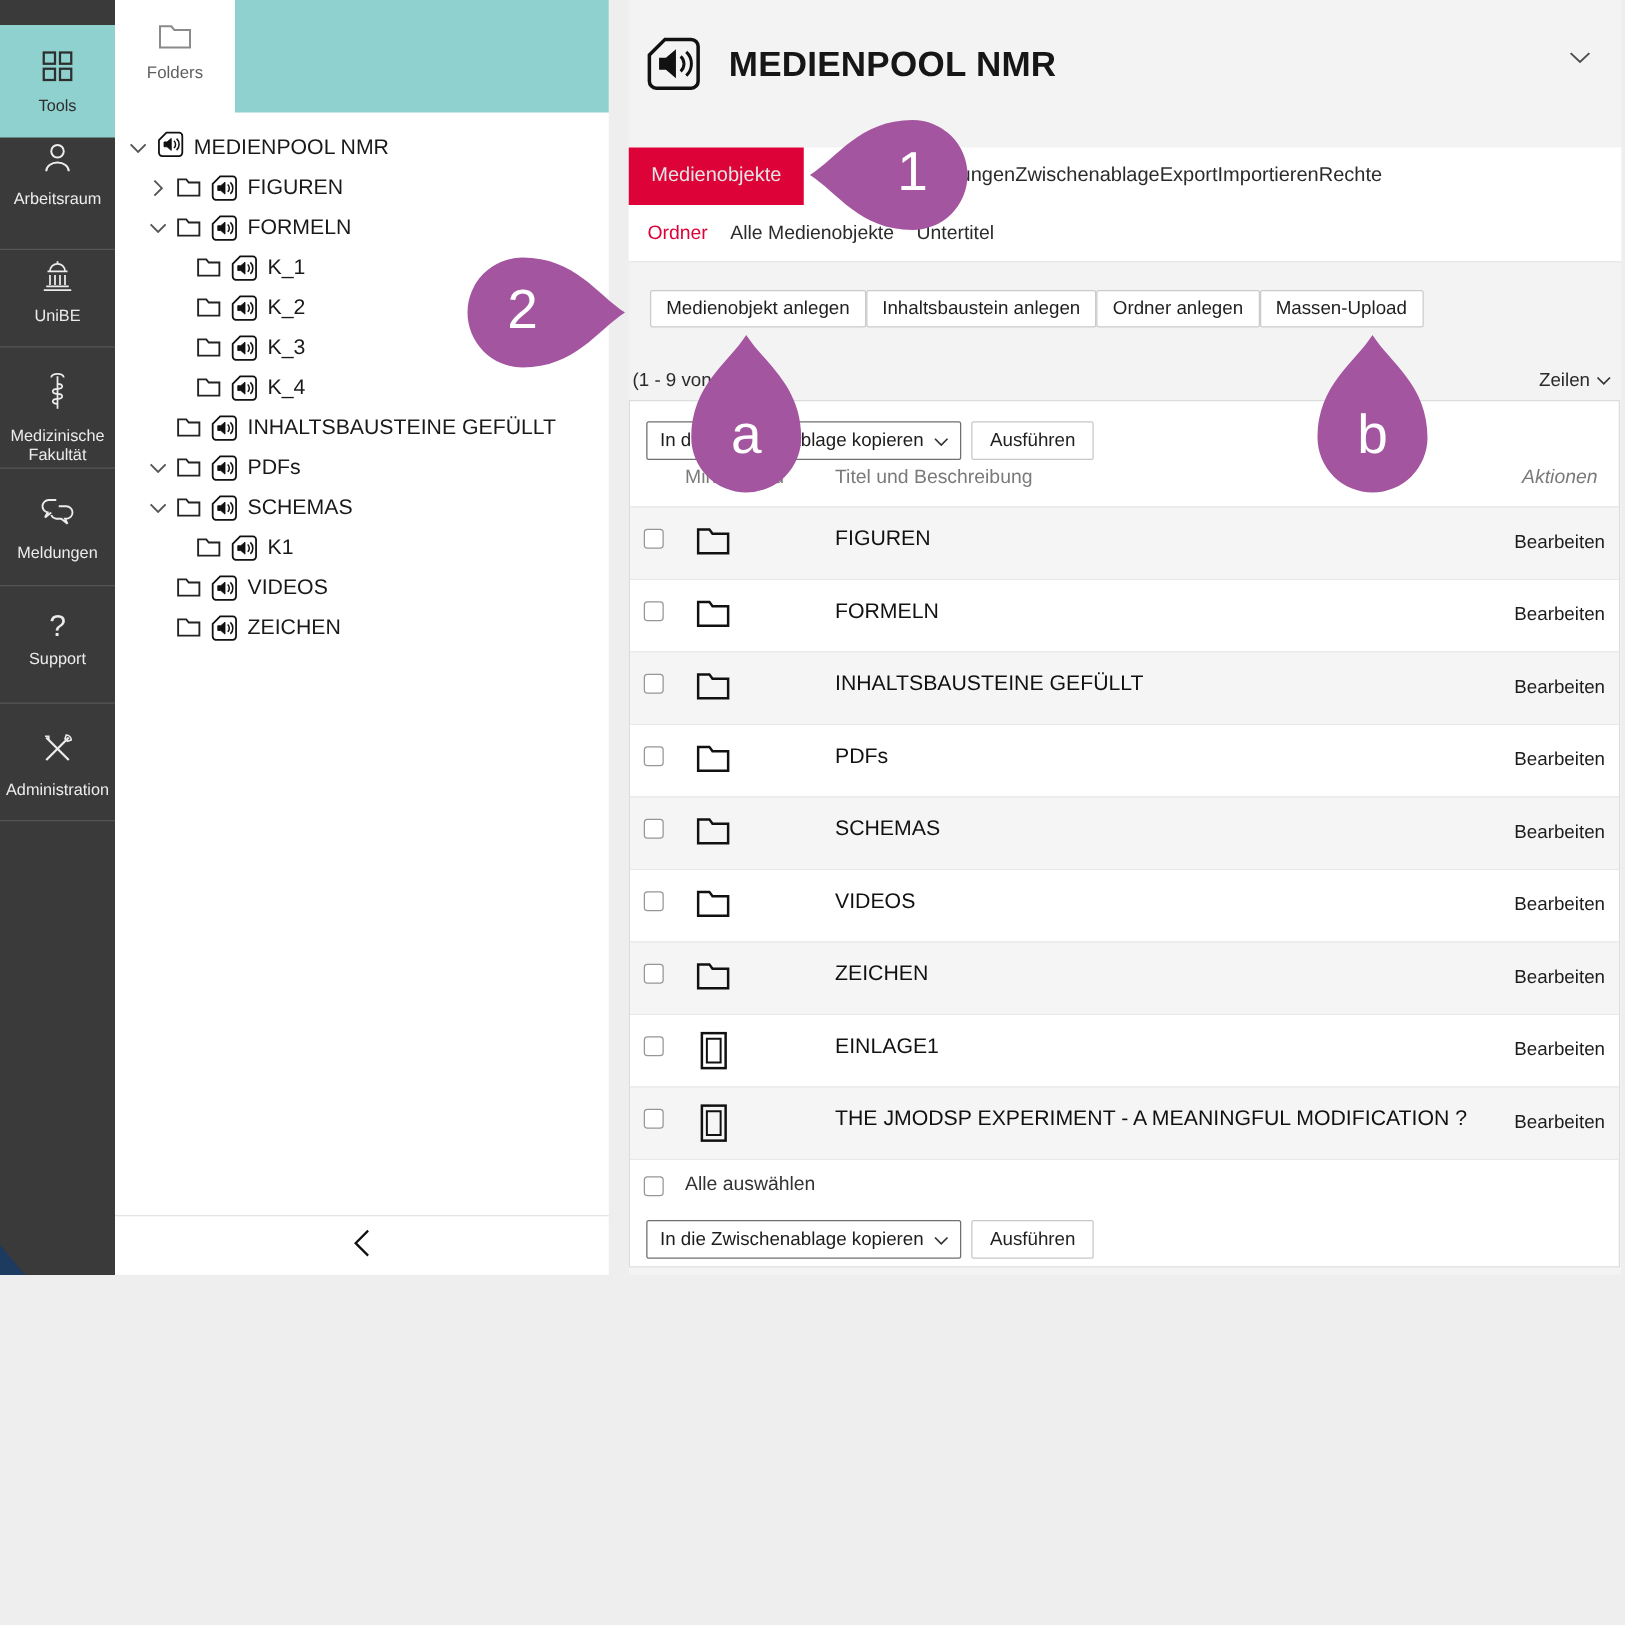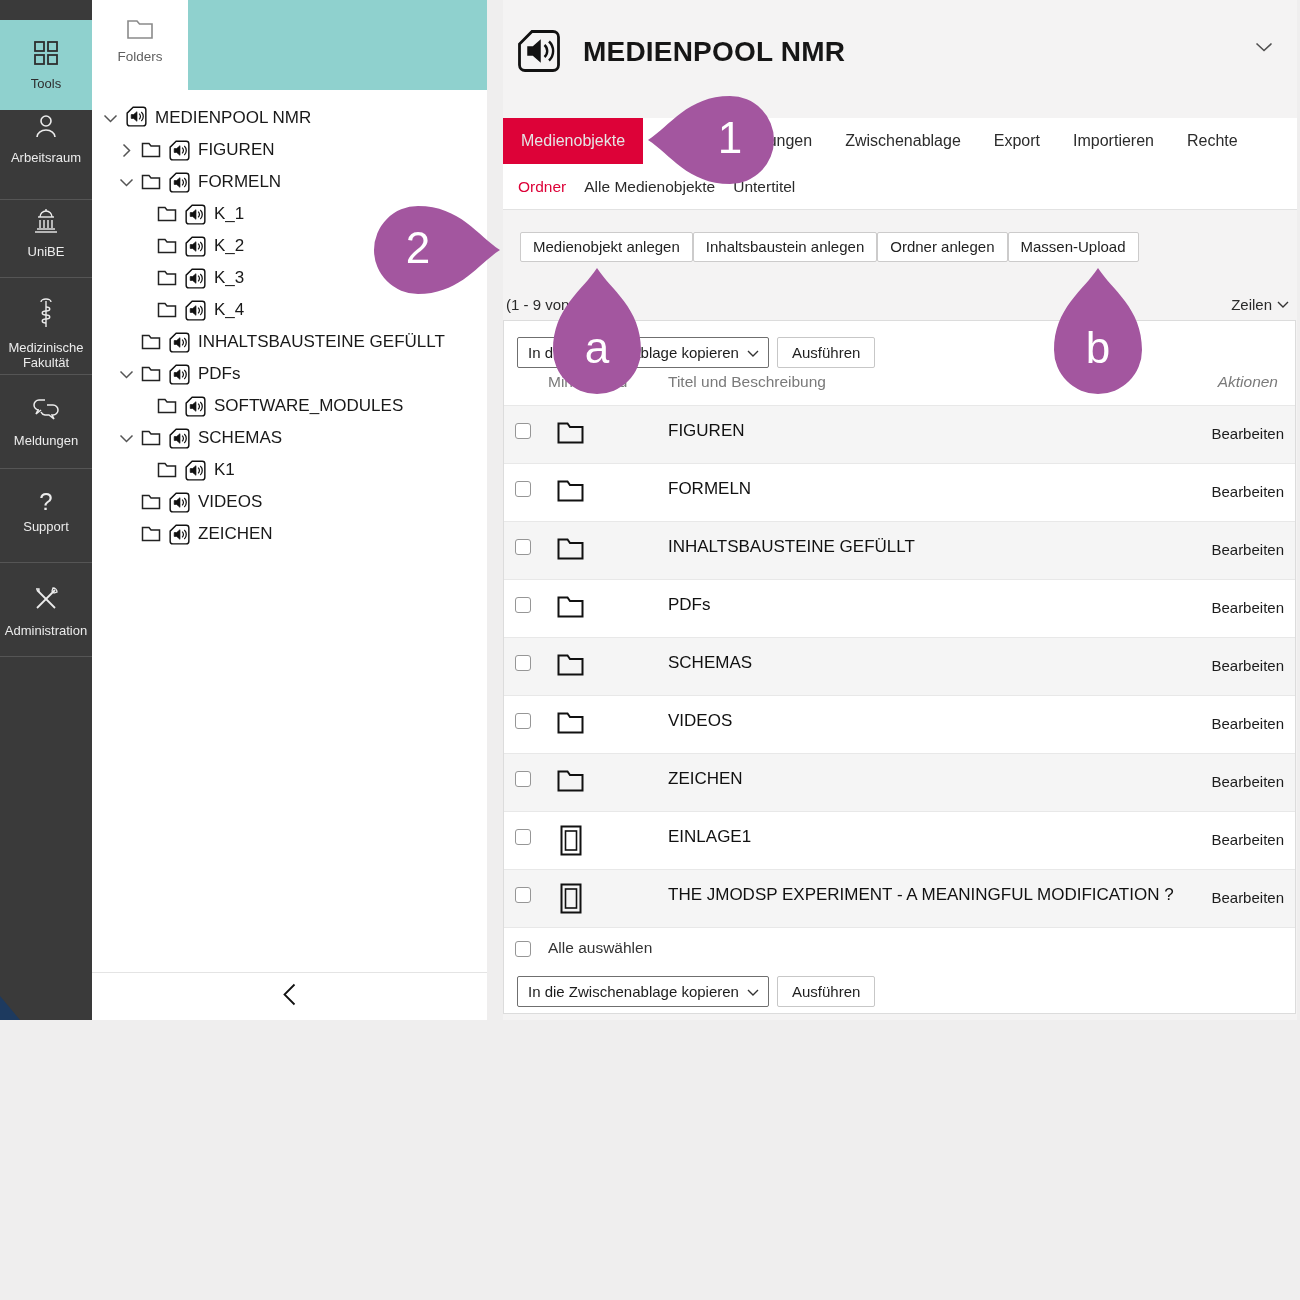--- a/index.html
+++ b/index.html
@@ -44,21 +44,21 @@
   .tree-footer { position:absolute; left:0; top:972px; width:395px; height:48px; border-top:1px solid #e4e4e4; display:flex; align-items:center; justify-content:center; }
 
   
   .main { position:absolute; left:503px; top:0; width:794px; height:1020px; background:#f4f3f3; }
   .m-header-icon { position:absolute; left:12px; top:27px; }
   .m-title { position:absolute; left:80px; top:36px; font-size:28px; font-weight:700; color:#161616; letter-spacing:.2px; }
   .m-collapse { position:absolute; right:24px; top:38px; }
 
   .tabbar { position:absolute; left:0; top:118px; width:794px; height:46px; background:#fff; display:flex; align-items:stretch; }
   .tab { line-height:46px; font-size:16px; color:#2b2b2b; cursor:default; }
-  .tab:not(.active) { margin-left:33px; }
+  .tab:not(.active) { }
   .tab.active { background:#dd0238; color:#e5e5e5; padding:0 18px; margin-left:0; }
   .tab.active + .tab { margin-left:73px; }
 
   .subtabbar { position:absolute; left:0; top:164px; width:794px; height:46px; background:#fff; border-bottom:1px solid #e2e2e2; display:flex; padding-left:15px; }
   .subtab { line-height:45px; font-size:15.5px; color:#2b2b2b; margin-right:18px; }
   .subtab.active { color:#dd0238; }
 
   .btnrow { position:absolute; left:0; top:232px; width:794px; display:flex; padding-left:17px; }
   .abtn { height:30px; line-height:28px; background:#fff; border:1px solid #cccbcb; border-radius:2px; padding:0 12px; font-size:15px; color:#1f1f1f; }
 
@@ -365,37 +365,20 @@
           <svg width="23" height="23" viewBox="0 0 48 48" fill="none" stroke="#111" stroke-width="3">
             <path d="M17 4.5 H38 A5.5 5.5 0 0 1 43.5 10 V38 A5.5 5.5 0 0 1 38 43.5 H10 A5.5 5.5 0 0 1 4.5 38 V17 Z"></path>
             <path d="M13 20 h5 l7 -6 v20 l-7 -6 h-5 z" fill="#111" stroke-width="1.5"></path>
             <path d="M29.5 18 a8 8 0 0 1 0 12" stroke-width="2.6"></path>
             <path d="M34 14.5 a13 13 0 0 1 0 19" stroke-width="2.6"></path>
           </svg>
         </span>
         <span class="tlabel">PDFs</span>
       </div>
 
-      <div class="trow-tree lvl2 exp-none">
-
-        <span class="ti i-folder">
-          <svg width="20" height="16" viewBox="0 0 20 16" fill="none" stroke="#222" stroke-width="1.5">
-            <path d="M1.5 14.5 V1.5 h6.5 l2 2.5 H18.5 v10.5 z"></path>
-          </svg>
-        </span>
-        <span class="ti i-pool">
-          <svg width="23" height="23" viewBox="0 0 48 48" fill="none" stroke="#111" stroke-width="3">
-            <path d="M17 4.5 H38 A5.5 5.5 0 0 1 43.5 10 V38 A5.5 5.5 0 0 1 38 43.5 H10 A5.5 5.5 0 0 1 4.5 38 V17 Z"></path>
-            <path d="M13 20 h5 l7 -6 v20 l-7 -6 h-5 z" fill="#111" stroke-width="1.5"></path>
-            <path d="M29.5 18 a8 8 0 0 1 0 12" stroke-width="2.6"></path>
-            <path d="M34 14.5 a13 13 0 0 1 0 19" stroke-width="2.6"></path>
-          </svg>
-        </span>
-        <span class="tlabel">SOFTWARE_MODULES</span>
-      </div>
 
       <div class="trow-tree lvl1 exp-open">
         <span class="exp">
           <svg width="15" height="9" viewBox="0 0 15 9" fill="none" stroke="#555" stroke-width="1.5">
             <polyline points="1.5,1.5 7.5,7.5 13.5,1.5"></polyline>
           </svg>
         </span>
         <span class="ti i-folder">
           <svg width="20" height="16" viewBox="0 0 20 16" fill="none" stroke="#222" stroke-width="1.5">
             <path d="M1.5 14.5 V1.5 h6.5 l2 2.5 H18.5 v10.5 z"></path>

